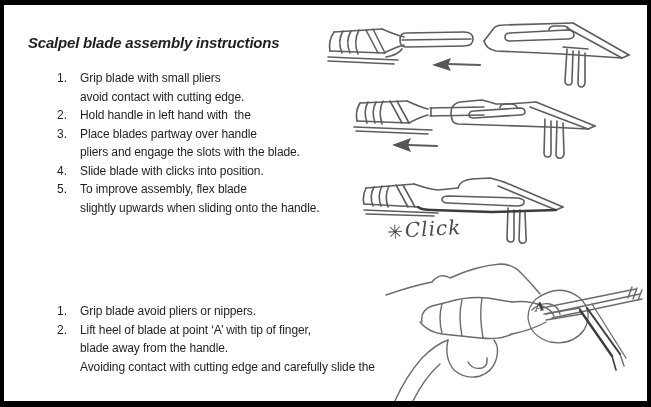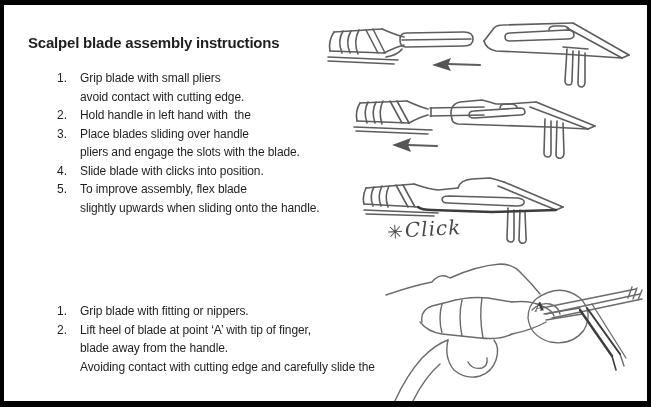--- a/index.html
+++ b/index.html
@@ -56,40 +56,40 @@
     font-size:12px;
     color:#3c3c3c;
     transform:rotate(-8deg);
   }
 </style>
 </head>
 <body>
 
 <div class="page">
 
-  <div class="title" style="left:24px;top:29px;">Scalpel blade assembly instructions</div>
+  <div class="title" style="left:24px;top:29px;font-style:italic;">Scalpel blade assembly instructions</div>
 
   <div class="steps" style="left:53px;top:64px;width:300px;">
     <div class="step">
       <span class="num">1.</span>
       <div class="lines">
         <div class="line">Grip blade with small pliers</div>
         <div class="line">avoid contact with cutting edge.</div>
       </div>
     </div>
     <div class="step">
       <span class="num">2.</span>
       <div class="lines">
         <div class="line">Hold handle in left hand with  the</div>
       </div>
     </div>
     <div class="step">
       <span class="num">3.</span>
       <div class="lines">
-        <div class="line">Place blades sliding over handle</div>
+        <div class="line">Place blades partway over handle</div>
         <div class="line">pliers and engage the slots with the blade.</div>
       </div>
     </div>
     <div class="step">
       <span class="num">4.</span>
       <div class="lines">
         <div class="line">Slide blade with clicks into position.</div>
       </div>
     </div>
     <div class="step">
@@ -99,21 +99,21 @@
         <div class="line">slightly upwards when sliding onto the handle.</div>
       </div>
     </div>
   </div>
 
 
   <div class="steps" style="left:53px;top:297px;width:360px;">
     <div class="step">
       <span class="num">1.</span>
       <div class="lines">
-        <div class="line">Grip blade with fitting or nippers.</div>
+        <div class="line">Grip blade avoid pliers or nippers.</div>
       </div>
     </div>
     <div class="step">
       <span class="num">2.</span>
       <div class="lines">
         <div class="line">Lift heel of blade at point ‘A’ with tip of finger,</div>
         <div class="line">blade away from the handle.</div>
         <div class="line">Avoiding contact with cutting edge and carefully slide the</div>
       </div>
     </div>

